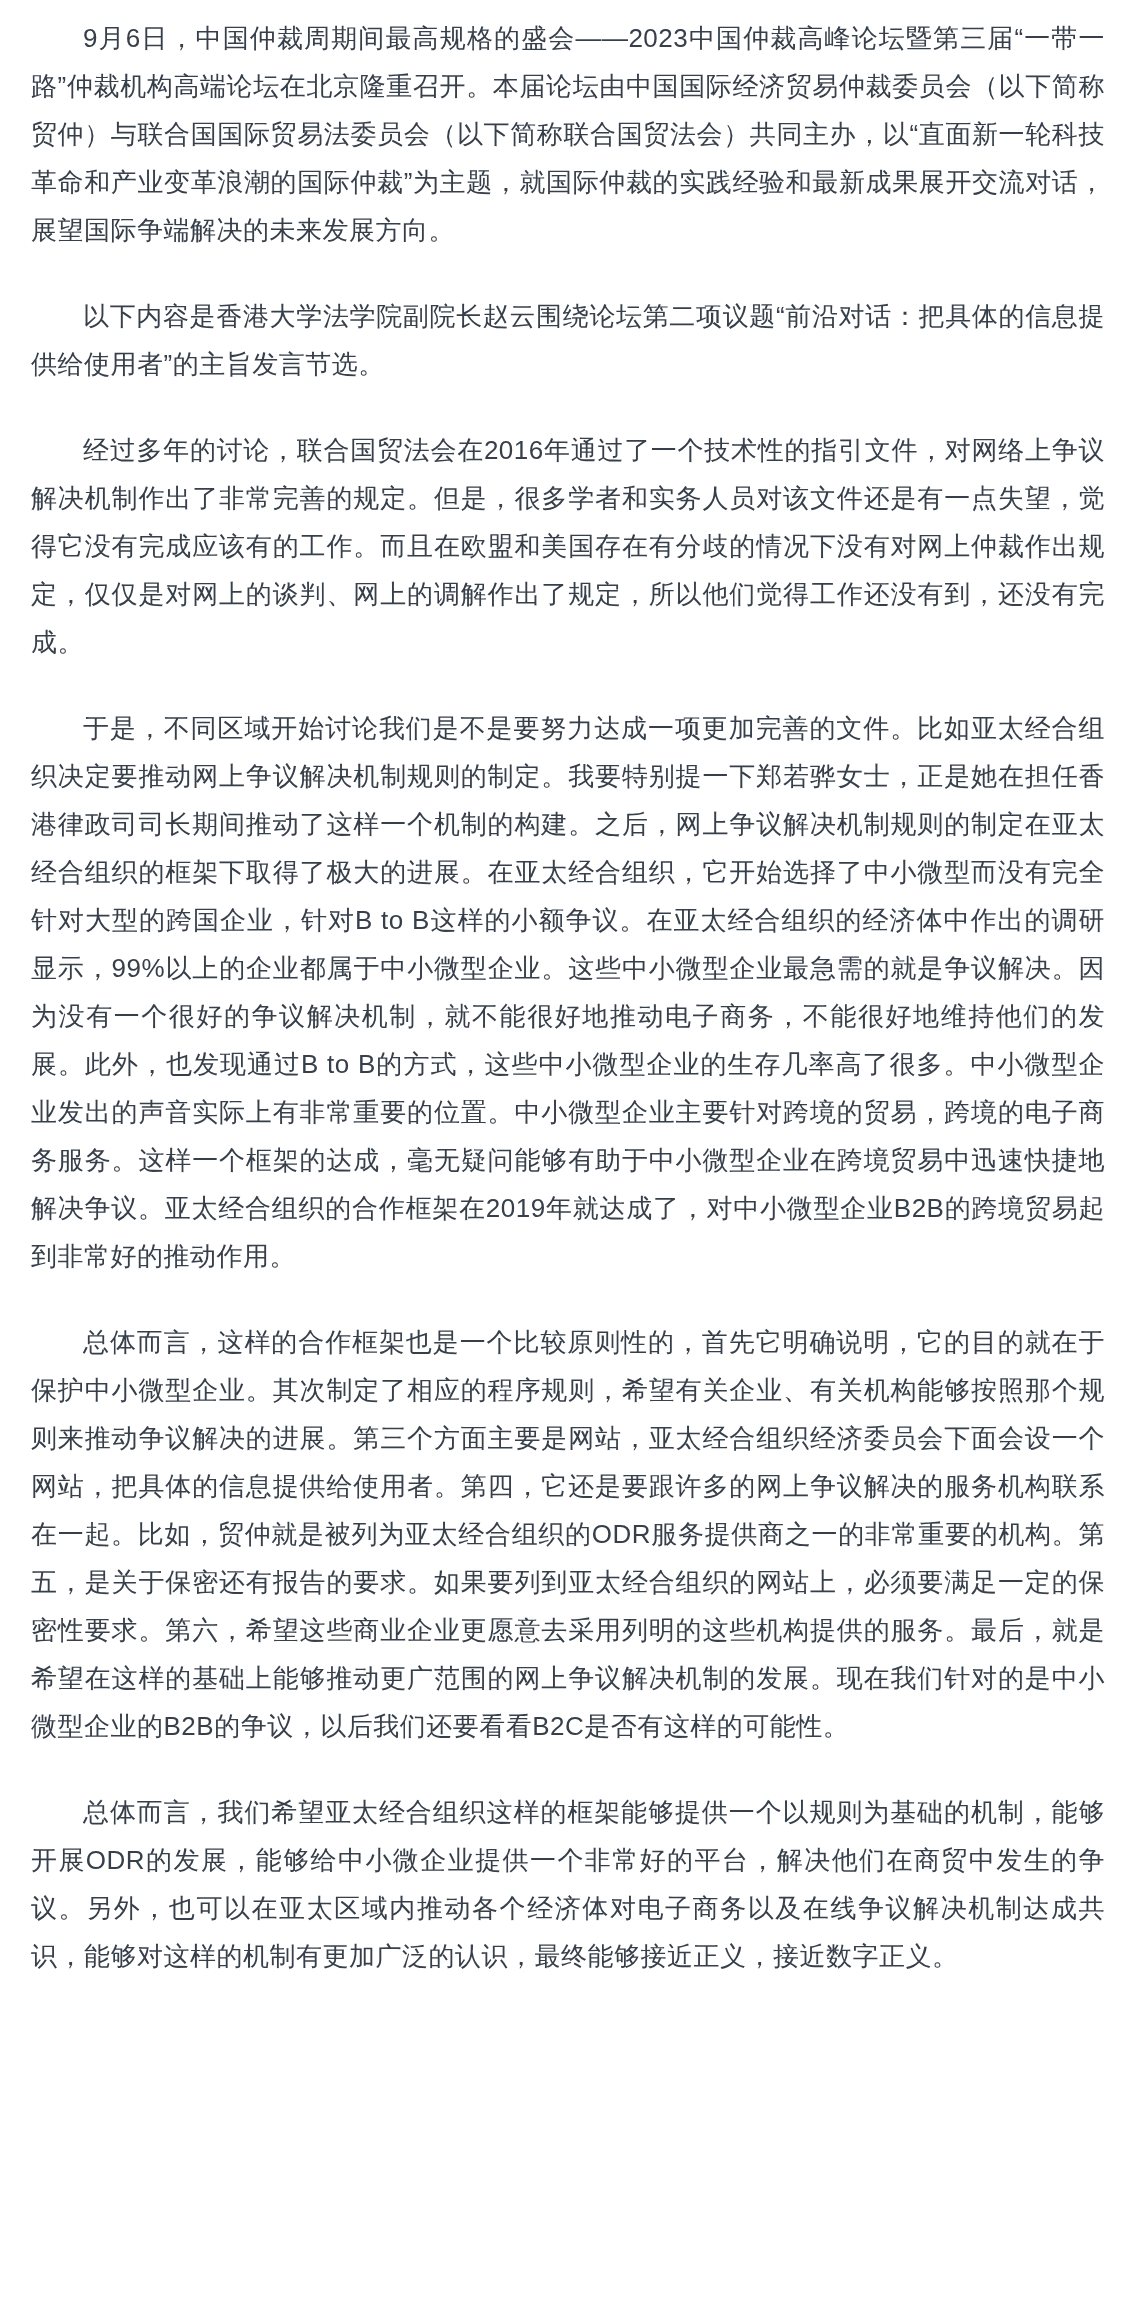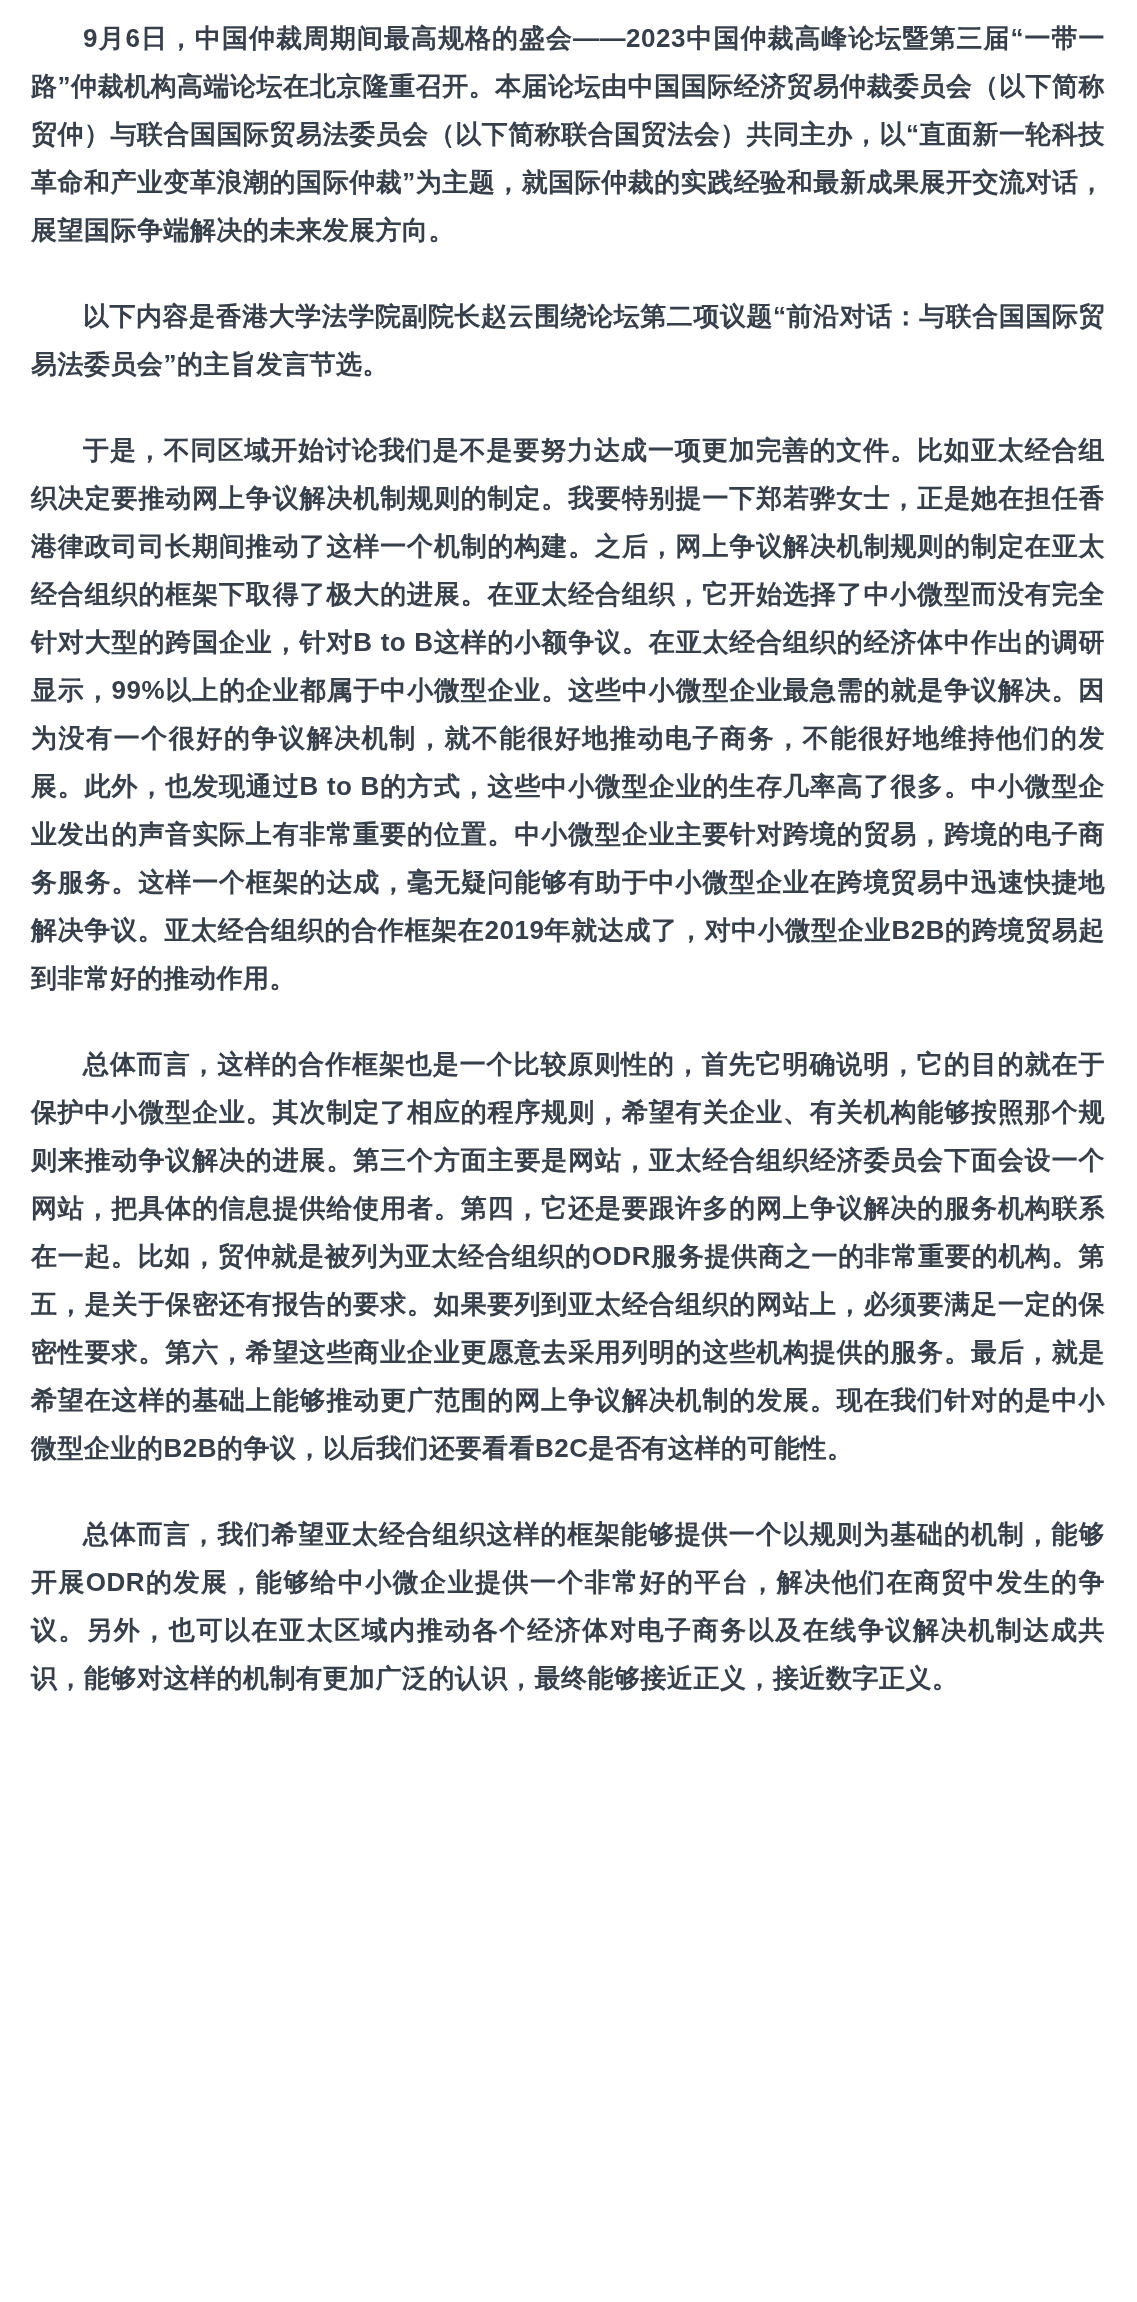--- a/index.html
+++ b/index.html
@@ -17,29 +17,29 @@
     font-family: "Liberation Sans", sans-serif;
     font-size: 26px;
     line-height: 48px;
   }
   .para {
     margin: 0 0 38px 0;
     text-indent: 2em;
     text-align: justify;
     letter-spacing: 0.5px;
     word-break: break-word;
-    font-weight: bold;
   }
   .para:last-of-type {
     margin-bottom: 0;
   }
 </style>
 </head>
 <body>
 
 <div class="page">
   <p class="para">9月6日，中国仲裁周期间最高规格的盛会——2023中国仲裁高峰论坛暨第三届“一带一路”仲裁机构高端论坛在北京隆重召开。本届论坛由中国国际经济贸易仲裁委员会（以下简称贸仲）与联合国国际贸易法委员会（以下简称联合国贸法会）共同主办，以“直面新一轮科技革命和产业变革浪潮的国际仲裁”为主题，就国际仲裁的实践经验和最新成果展开交流对话，展望国际争端解决的未来发展方向。</p>
-  <p class="para">以下内容是香港大学法学院副院长赵云围绕论坛第二项议题“前沿对话：与联合国国际贸易法委员会”的主旨发言节选。</p>
+  <p class="para">以下内容是香港大学法学院副院长赵云围绕论坛第二项议题“前沿对话：把具体的信息提供给使用者”的主旨发言节选。</p>
+  <p class="para">经过多年的讨论，联合国贸法会在2016年通过了一个技术性的指引文件，对网络上争议解决机制作出了非常完善的规定。但是，很多学者和实务人员对该文件还是有一点失望，觉得它没有完成应该有的工作。而且在欧盟和美国存在有分歧的情况下没有对网上仲裁作出规定，仅仅是对网上的谈判、网上的调解作出了规定，所以他们觉得工作还没有到，还没有完成。</p>
   <p class="para">于是，不同区域开始讨论我们是不是要努力达成一项更加完善的文件。比如亚太经合组织决定要推动网上争议解决机制规则的制定。我要特别提一下郑若骅女士，正是她在担任香港律政司司长期间推动了这样一个机制的构建。之后，网上争议解决机制规则的制定在亚太经合组织的框架下取得了极大的进展。在亚太经合组织，它开始选择了中小微型而没有完全针对大型的跨国企业，针对B to B这样的小额争议。在亚太经合组织的经济体中作出的调研显示，99%以上的企业都属于中小微型企业。这些中小微型企业最急需的就是争议解决。因为没有一个很好的争议解决机制，就不能很好地推动电子商务，不能很好地维持他们的发展。此外，也发现通过B to B的方式，这些中小微型企业的生存几率高了很多。中小微型企业发出的声音实际上有非常重要的位置。中小微型企业主要针对跨境的贸易，跨境的电子商务服务。这样一个框架的达成，毫无疑问能够有助于中小微型企业在跨境贸易中迅速快捷地解决争议。亚太经合组织的合作框架在2019年就达成了，对中小微型企业B2B的跨境贸易起到非常好的推动作用。</p>
   <p class="para">总体而言，这样的合作框架也是一个比较原则性的，首先它明确说明，它的目的就在于保护中小微型企业。其次制定了相应的程序规则，希望有关企业、有关机构能够按照那个规则来推动争议解决的进展。第三个方面主要是网站，亚太经合组织经济委员会下面会设一个网站，把具体的信息提供给使用者。第四，它还是要跟许多的网上争议解决的服务机构联系在一起。比如，贸仲就是被列为亚太经合组织的ODR服务提供商之一的非常重要的机构。第五，是关于保密还有报告的要求。如果要列到亚太经合组织的网站上，必须要满足一定的保密性要求。第六，希望这些商业企业更愿意去采用列明的这些机构提供的服务。最后，就是希望在这样的基础上能够推动更广范围的网上争议解决机制的发展。现在我们针对的是中小微型企业的B2B的争议，以后我们还要看看B2C是否有这样的可能性。</p>
   <p class="para">总体而言，我们希望亚太经合组织这样的框架能够提供一个以规则为基础的机制，能够开展ODR的发展，能够给中小微企业提供一个非常好的平台，解决他们在商贸中发生的争议。另外，也可以在亚太区域内推动各个经济体对电子商务以及在线争议解决机制达成共识，能够对这样的机制有更加广泛的认识，最终能够接近正义，接近数字正义。</p>
 
 </div>
 
 </body></html>

